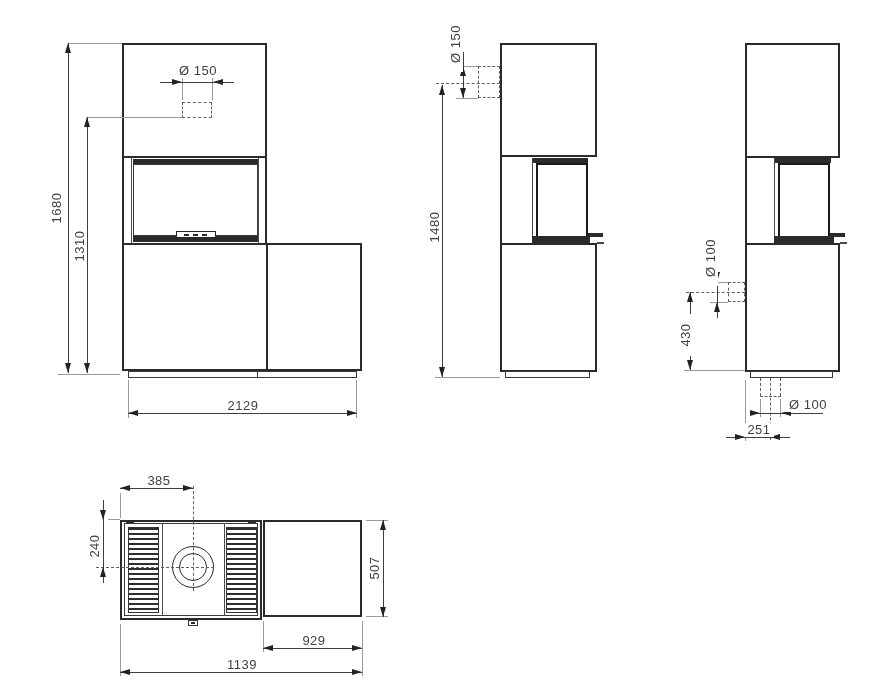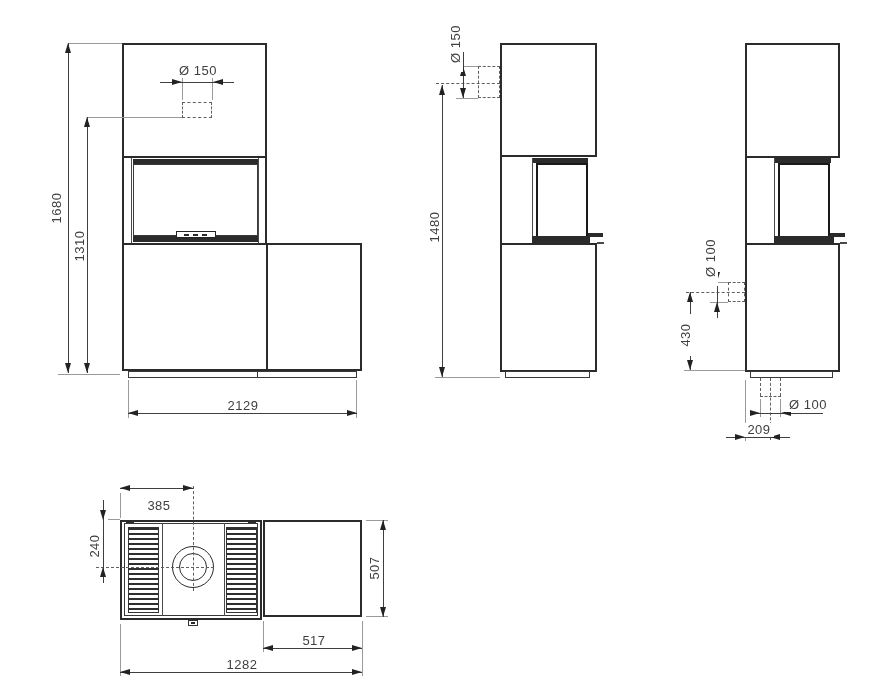--- a/index.html
+++ b/index.html
@@ -172,21 +172,21 @@
       <div class="ar r" style="left:750px;top:410px;"></div>
       <div class="ar lf" style="left:781px;top:410px;"></div>
       <div class="lbl" style="left:785px;top:398px;width:44px;">Ø 100</div>
     </div>
 
     <div class="grp">
       <div class="x" style="left:745px;top:380px;width:1px;height:61px;"></div>
       <div class="d" style="left:726px;top:437px;width:64px;height:1px;"></div>
       <div class="ar r" style="left:735px;top:434px;"></div>
       <div class="ar lf" style="left:770px;top:434px;"></div>
-      <div class="lbl" style="left:744px;top:423px;width:28px;">209</div>
+      <div class="lbl" style="left:744px;top:423px;width:28px;">251</div>
     </div>
   </div>
 
   <div class="grp">
     <div class="box" style="left:120px;top:520px;width:142px;height:100px;"></div>
     <div class="tbox" style="left:124px;top:523px;width:134px;height:93px;"></div>
     <div class="l" style="left:126px;top:521px;width:8px;height:2px;"></div>
     <div class="l" style="left:248px;top:521px;width:8px;height:2px;"></div>
     <div class="t" style="left:162px;top:523px;width:1px;height:93px;"></div>
     <div class="t" style="left:224px;top:523px;width:1px;height:93px;"></div>
@@ -198,21 +198,21 @@
     <div class="dashh" style="left:96px;top:567px;width:118px;"></div>
     <div class="tbox" style="left:188px;top:620px;width:10px;height:6px;border-color:#333;"></div>
     <div class="l" style="left:191px;top:622px;width:4px;height:2px;"></div>
     <div class="box" style="left:263px;top:520px;width:99px;height:97px;"></div>
 
     <div class="grp">
       <div class="x" style="left:120px;top:493px;width:1px;height:25px;"></div>
       <div class="d" style="left:120px;top:488px;width:73px;height:1px;"></div>
       <div class="ar lf" style="left:120px;top:485px;"></div>
       <div class="ar r" style="left:183px;top:485px;"></div>
-      <div class="lbl" style="left:141px;top:474px;width:34px;margin-top:25px;">385</div>
+      <div class="lbl" style="left:141px;top:474px;width:34px;">385</div>
     </div>
 
     <div class="grp">
       <div class="x" style="left:108px;top:519px;width:12px;height:1px;"></div>
       <div class="d" style="left:103px;top:500px;width:1px;height:83px;"></div>
       <div class="ar dn" style="left:100px;top:510px;"></div>
       <div class="ar u" style="left:100px;top:567px;"></div>
       <div class="lbl rot" style="left:74px;top:539px;width:40px;">240</div>
     </div>
 
@@ -223,26 +223,26 @@
       <div class="ar u" style="left:380px;top:520px;"></div>
       <div class="ar dn" style="left:380px;top:607px;"></div>
       <div class="lbl rot" style="left:354px;top:561px;width:40px;">507</div>
     </div>
 
     <div class="grp">
       <div class="x" style="left:263px;top:621px;width:1px;height:31px;"></div>
       <div class="d" style="left:263px;top:648px;width:99px;height:1px;"></div>
       <div class="ar lf" style="left:263px;top:645px;"></div>
       <div class="ar r" style="left:352px;top:645px;"></div>
-      <div class="lbl" style="left:295px;top:634px;width:36px;">517</div>
+      <div class="lbl" style="left:295px;top:634px;width:36px;">929</div>
     </div>
 
     <div class="grp">
       <div class="x" style="left:120px;top:624px;width:1px;height:52px;"></div>
       <div class="x" style="left:362px;top:621px;width:1px;height:55px;"></div>
       <div class="d" style="left:120px;top:672px;width:242px;height:1px;"></div>
       <div class="ar lf" style="left:120px;top:669px;"></div>
       <div class="ar r" style="left:352px;top:669px;"></div>
-      <div class="lbl" style="left:219px;top:658px;width:44px;">1282</div>
+      <div class="lbl" style="left:219px;top:658px;width:44px;">1139</div>
     </div>
   </div>
 
 </div>
 
 </body></html>

